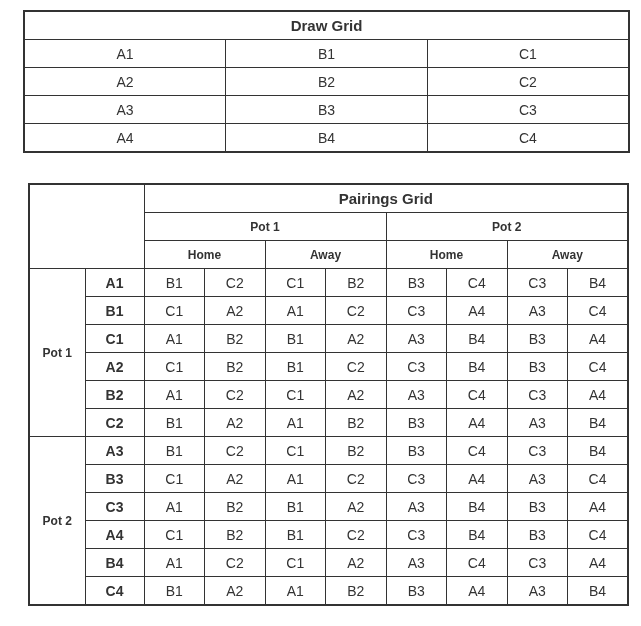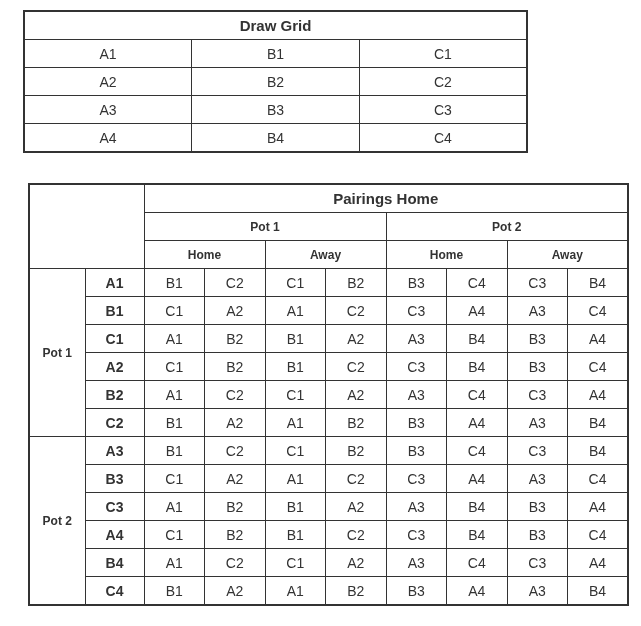--- a/index.html
+++ b/index.html
@@ -34,21 +34,21 @@
   }
   th { font-weight: bold; }
   .grid-title { font-size: 15px; }
   .pot-label, .venue-header, .pot-group-label { font-size: 12px; }
   .team-label { font-size: 14px; }
 
   .draw-grid {
     position: absolute;
     left: 23px;
     top: 10px;
-    width: 505px;
+    width: 607px;
     border: 2px solid #333333;
   }
   .pairings-grid {
     position: absolute;
     left: 28px;
     top: 183px;
     width: 601px;
     border: 2px solid #333333;
   }
 </style>
@@ -96,21 +96,21 @@
         <col>
         <col>
         <col>
         <col>
         <col>
         <col>
     </colgroup>
     <thead>
       <tr>
         <th class="corner" colspan="2" rowspan="3"></th>
-        <th class="grid-title" colspan="8">Pairings Home</th>
+        <th class="grid-title" colspan="8">Pairings Grid</th>
       </tr>
       <tr>
         <th class="pot-label" colspan="4">Pot 1</th>
         <th class="pot-label" colspan="4">Pot 2</th>
       </tr>
       <tr>
         <th class="venue-header" colspan="2">Home</th>
         <th class="venue-header" colspan="2">Away</th>
         <th class="venue-header" colspan="2">Home</th>
         <th class="venue-header" colspan="2">Away</th>

